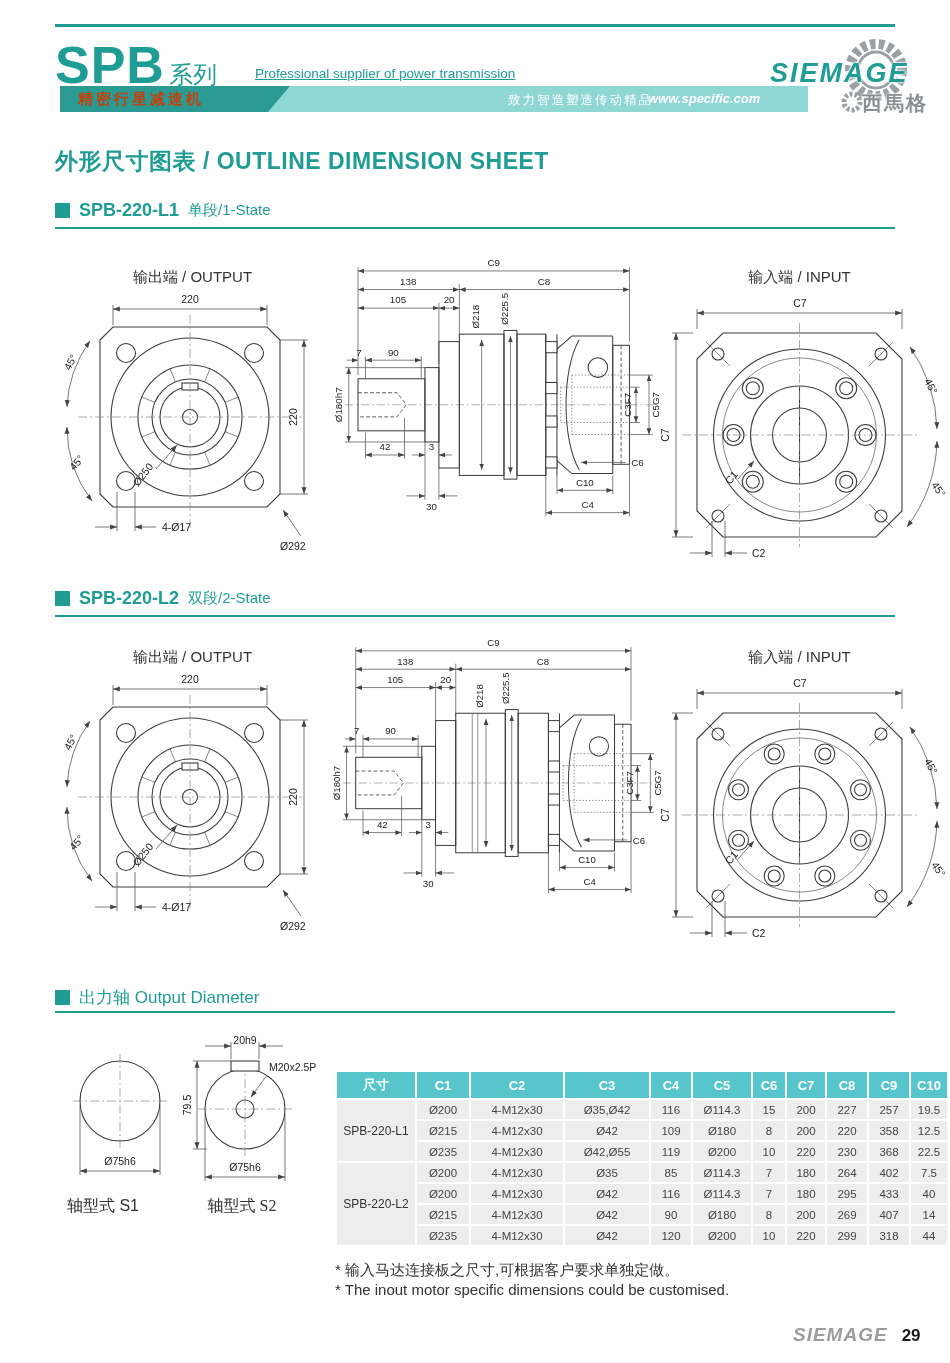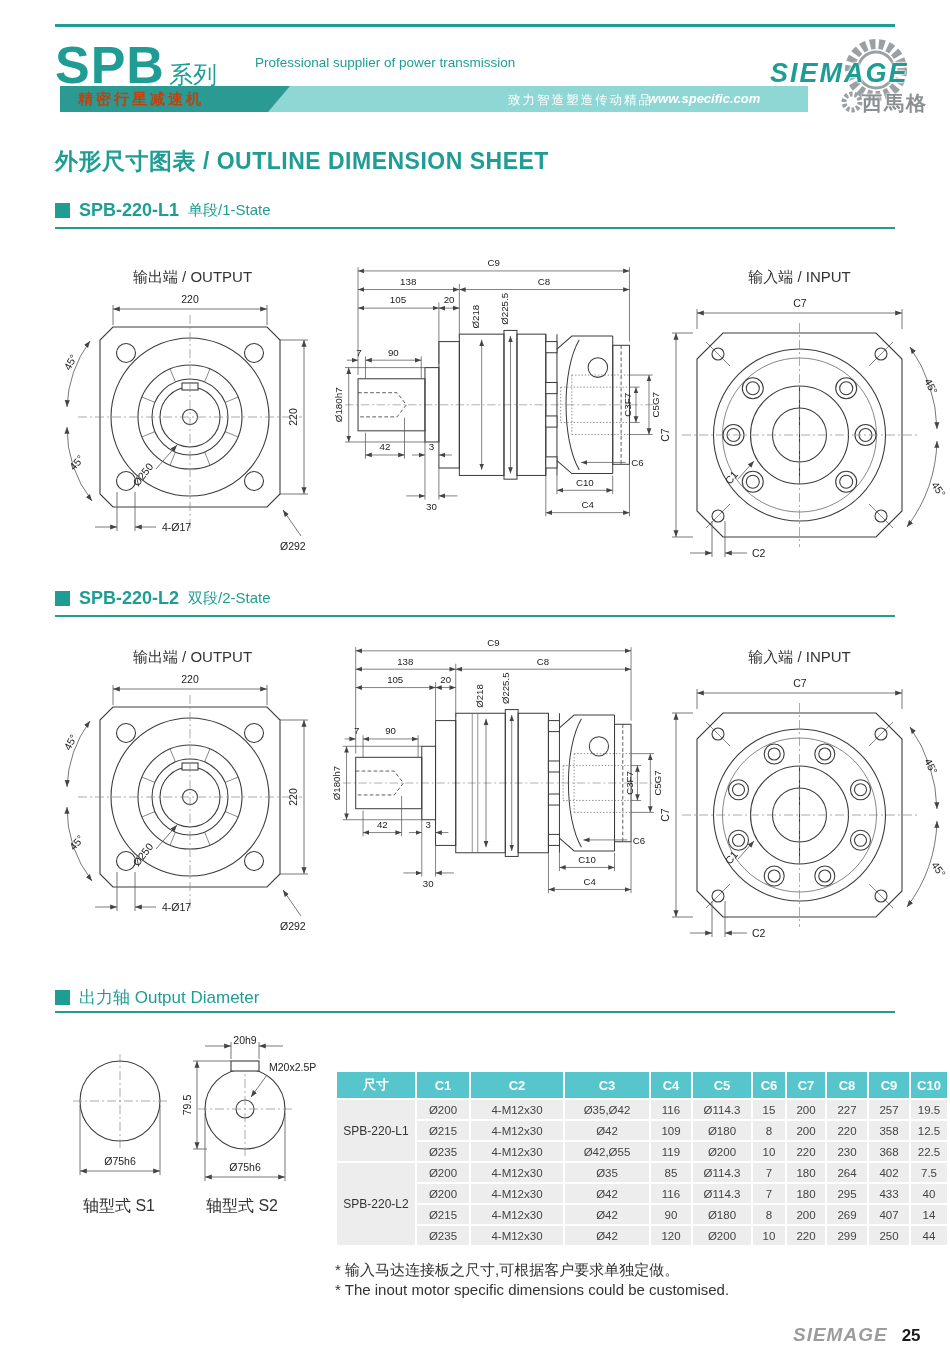--- a/index.html
+++ b/index.html
@@ -16,21 +16,21 @@
   .abs{position:absolute;}
 
   
   .top-rule{left:55px;top:24px;width:840px;height:3px;background:var(--teal);}
   .brand-wrap{left:55px;top:34px;display:flex;align-items:flex-end;color:var(--teal);}
   .brand{font-size:52px;font-weight:bold;line-height:0.9;letter-spacing:1px;margin-top:8px;}
   .brand-suffix{font-size:24px;margin-left:4px;line-height:1.1;}
   .tagline{left:255px;top:46px;color:var(--teal);}
   .tagline .cn{font-size:16px;}
   .tagline .cn b{font-weight:bold;}
-  .tagline .en{font-size:13.5px;margin-top:9px;}
+  .tagline .en{font-size:13.5px;margin-top:20px;text-decoration:underline;}
   .banner-light{left:60px;top:86px;width:748px;height:26px;background:var(--teal-light);}
   .banner-dark{left:60px;top:86px;width:230px;height:26px;background:var(--teal-dark);
                clip-path:polygon(0 0,100% 0,calc(100% - 22px) 100%,0 100%);}
   .banner-left-text{left:78px;top:90px;color:#c2410c;font-size:15px;font-weight:bold;letter-spacing:3px;}
   .banner-slogan{left:508px;top:92px;color:#fff;font-size:12.5px;letter-spacing:2px;}
   .banner-url{left:648px;top:91px;color:#fff;font-size:13px;font-weight:bold;font-style:italic;}
   .logo{left:770px;top:32px;width:178px;height:86px;}
   .logo-text{position:absolute;left:0;top:26px;width:178px;color:var(--teal);
              font-size:27px;font-weight:bold;font-style:italic;letter-spacing:2px;
              text-shadow:0 0 2px #fff,0 0 2px #fff,0 0 3px #fff;}
@@ -575,22 +575,22 @@
           <line class="dim" x1="152" y1="114" x2="138" y2="114"></line>
         <line class="dim" x1="142" y1="26" x2="142" y2="114" marker-start="url(#ar)" marker-end="url(#ar)"></line>
         <text transform="translate(136,70) rotate(-90)" text-anchor="middle">79.5</text>
         <line class="dim" x1="150" y1="78" x2="150" y2="146"></line>
           <line class="dim" x1="230" y1="78" x2="230" y2="146"></line>
         <line class="dim" x1="150" y1="142" x2="230" y2="142" marker-start="url(#ar)" marker-end="url(#ar)"></line>
         <text x="190" y="136" text-anchor="middle">Ø75h6</text>
       </g>
     </svg>
   </div>
-  <div class="abs shaft-caption" style="left:74px;top:1196px;width:90px;">轴型式 S1</div>
-  <div class="abs shaft-caption" style="left:192px;top:1196px;width:100px;">轴型式 S2</div>
+  <div class="abs shaft-caption" style="left:58px;top:1196px;width:90px;">轴型式 S1</div>
+  <div class="abs shaft-caption" style="left:192px;top:1196px;width:100px;font-family:Liberation Serif, serif;">轴型式 S2</div>
 
   <div class="abs" style="left:335px;top:1070px;width:612px;">
     <table class="dim-table">
       <colgroup>
         <col style="width:78px">
           <col style="width:52px">
           <col style="width:92px">
           <col style="width:84px">
         <col style="width:40px">
           <col style="width:58px">
@@ -692,30 +692,30 @@
           </tr>
           <tr>
             <td>Ø235</td>
             <td>4-M12x30</td>
             <td>Ø42</td>
             <td>120</td>
             <td>Ø200</td>
             <td>10</td>
             <td>220</td>
             <td>299</td>
-            <td>250</td>
+            <td>318</td>
             <td>44</td>
           </tr>
         </tbody>
     </table>
   </div>
 
   <div class="abs notes">
     <div>* 输入马达连接板之尺寸,可根据客户要求单独定做。</div>
     <div>* The inout motor  specific dimensions could be customised.</div>
   </div>
 
   <div class="abs footer">
     <span class="footer-brand">SIEMAGE</span>
-    <span class="footer-page">25</span>
+    <span class="footer-page">29</span>
   </div>
 
 </div>
 
 </body></html>

